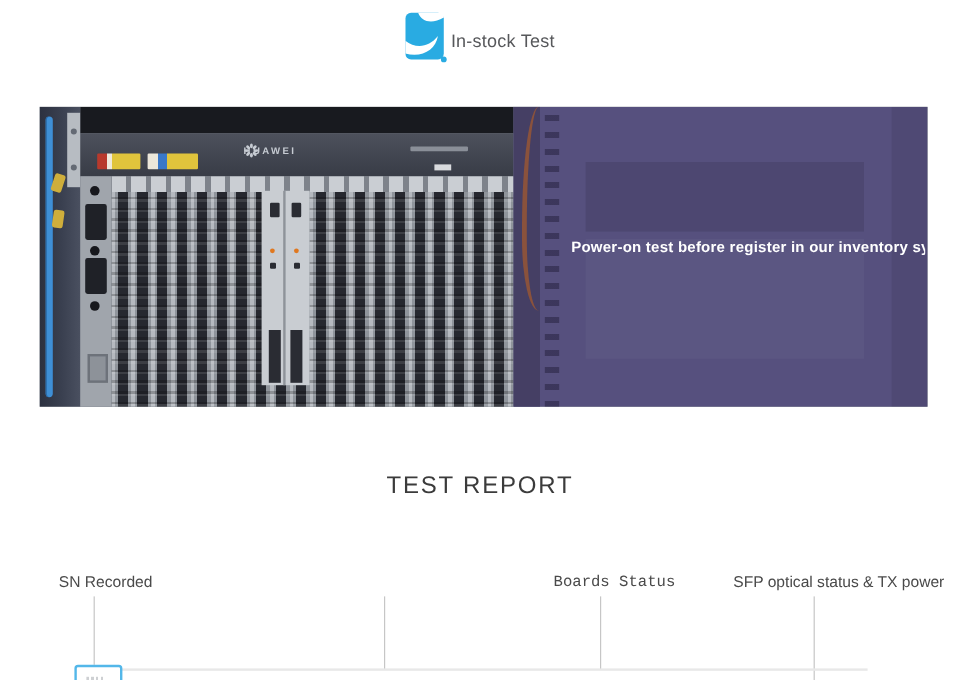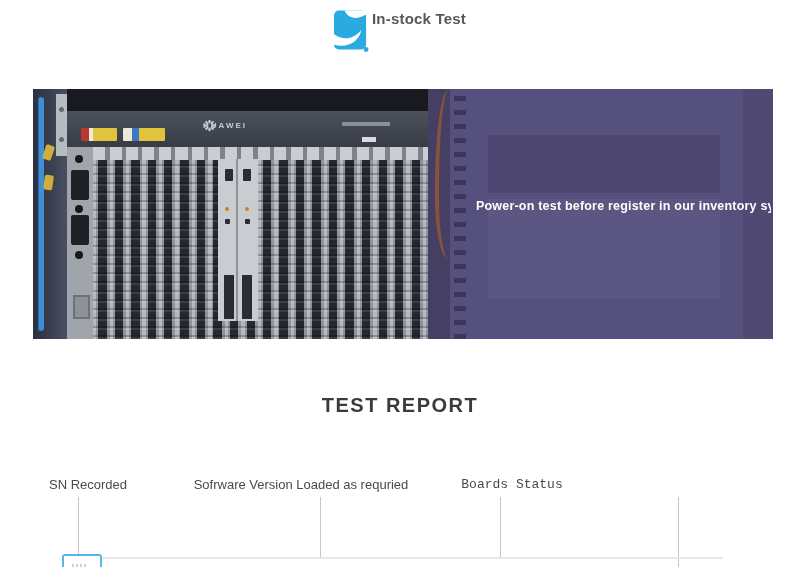--- a/index.html
+++ b/index.html
@@ -4,21 +4,21 @@
 <style>
   html,body{margin:0;padding:0;background:#fff;}
   .page{
     position:relative;width:800px;height:567px;background:#ffffff;
     overflow:hidden;font-family:"Liberation Sans",sans-serif;
   }
   
   .brand{position:absolute;top:10px;left:50%;transform:translateX(-50%);
     display:flex;align-items:flex-start;gap:3px;cursor:pointer;}
   .brand-logo{width:35px;height:43px;display:block;}
-  .brand-text{margin-top:0;font-size:15px;color:#57585b;letter-spacing:.2px;font-weight:bold;}
+  .brand-text{margin-top:16px;font-size:15px;color:#57585b;letter-spacing:.2px;}
 
   
   .hero{position:absolute;left:33px;top:89px;width:740px;height:250px;
     background:#81868e;overflow:hidden;}
   .hero *{position:absolute;}
   .frame-left{left:0;top:0;width:34px;height:100%;
     background:linear-gradient(90deg,#2c3140 0%,#3a4050 55%,#4a5060 100%);}
   .cable-blue{left:5px;top:8px;width:6px;height:234px;background:#3e8fd6;
     border-radius:6px;box-shadow:1px 0 0 #2a6aa8 inset;}
   .cable-clip1{left:11px;top:56px;width:9px;height:15px;background:#cfae3b;border-radius:2px;transform:rotate(18deg);}
@@ -70,21 +70,21 @@
   .ov-cable{left:7px;top:0;width:16px;height:170px;
     border-left:4px solid #8a523c;border-radius:14px 0 0 14px / 100px 0 0 60px;}
   .ov-shelf1{left:60px;top:46px;width:232px;height:58px;background:rgba(0,0,0,.10);}
   .ov-shelf2{left:60px;top:110px;width:232px;height:100px;background:rgba(255,255,255,.035);}
   .ov-colR{right:0;top:0;width:30px;height:100%;background:rgba(0,0,0,.08);}
   .ov-text{left:48px;right:2px;top:110px;color:#ffffff;font-size:12.5px;
     font-weight:bold;letter-spacing:.2px;white-space:nowrap;overflow:hidden;}
 
   
   .report-title{position:absolute;top:394px;left:0;width:100%;margin:0;
-    text-align:center;font-size:20px;font-weight:700;letter-spacing:1.5px;color:#3b3b3b;}
+    text-align:center;font-size:20px;font-weight:400;letter-spacing:1.5px;color:#3b3b3b;}
   .step-label{position:absolute;top:477px;transform:translateX(-50%);
     font-size:13px;color:#4a4a4a;white-space:nowrap;margin-left:16px;}
   .s1{left:72px;} .s2{left:285px;} .s3{left:496px;font-family:Liberation Mono, monospace;} .s4{left:683px;}
   .vline{position:absolute;top:497px;width:1px;background:#c6c6c6;}
   .v1{left:78px;height:57px;} .v2{left:320px;height:61px;}
   .v3{left:500px;height:61px;} .v4{left:678px;height:70px;}
   .hline{position:absolute;top:557px;left:98px;width:625px;height:2px;background:#e8e8e8;}
   .sn-box{position:absolute;left:62px;top:554px;width:36px;height:26px;z-index:2;
     background:#fff;border:2px solid #53b7e9;border-radius:3px;}
   .sn-box-glyph{position:absolute;left:8px;top:8px;width:16px;height:10px;opacity:.7;
@@ -165,22 +165,22 @@
       <div class="ov-shelf1"></div>
       <div class="ov-shelf2"></div>
       <div class="ov-colR"></div>
       <div class="ov-text">Power-on test before register in our inventory system.</div>
     </div>
   </div>
 
   <h2 class="report-title">TEST REPORT</h2>
 
   <span class="step-label s1">SN Recorded</span>
-  <span class="step-label s2">Sofrware Version Loaded as requried</span>
   <span class="step-label s3">Boards Status</span>
+  <span class="step-label s4">SFP optical status &amp; TX power</span>
 
   <div class="vline v1"></div>
   <div class="vline v2"></div>
   <div class="vline v3"></div>
   <div class="vline v4"></div>
   <div class="hline"></div>
 
   <div class="sn-box">
     <div class="sn-box-glyph"></div>
   </div>

